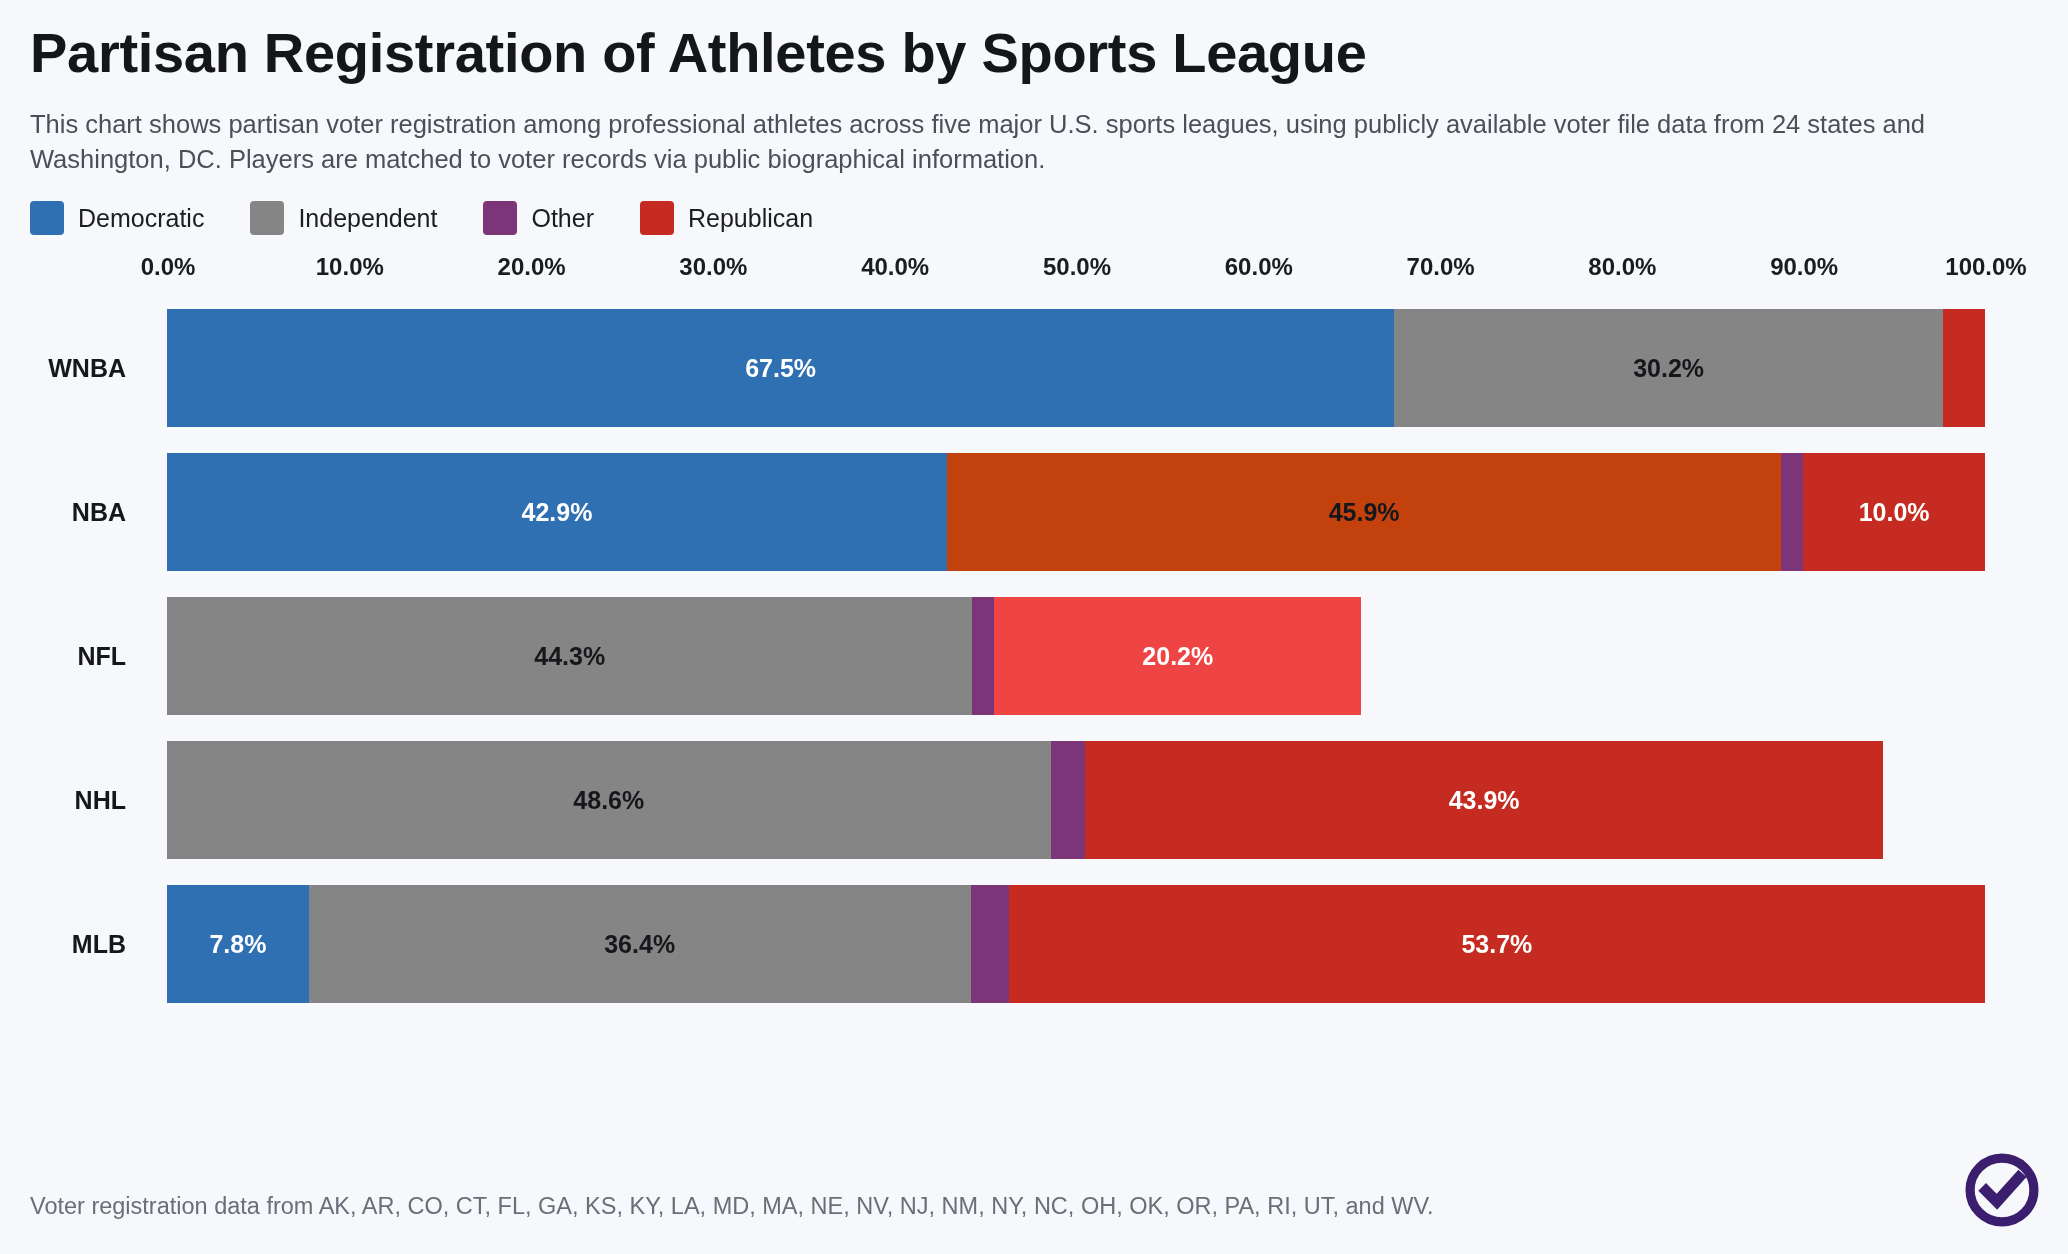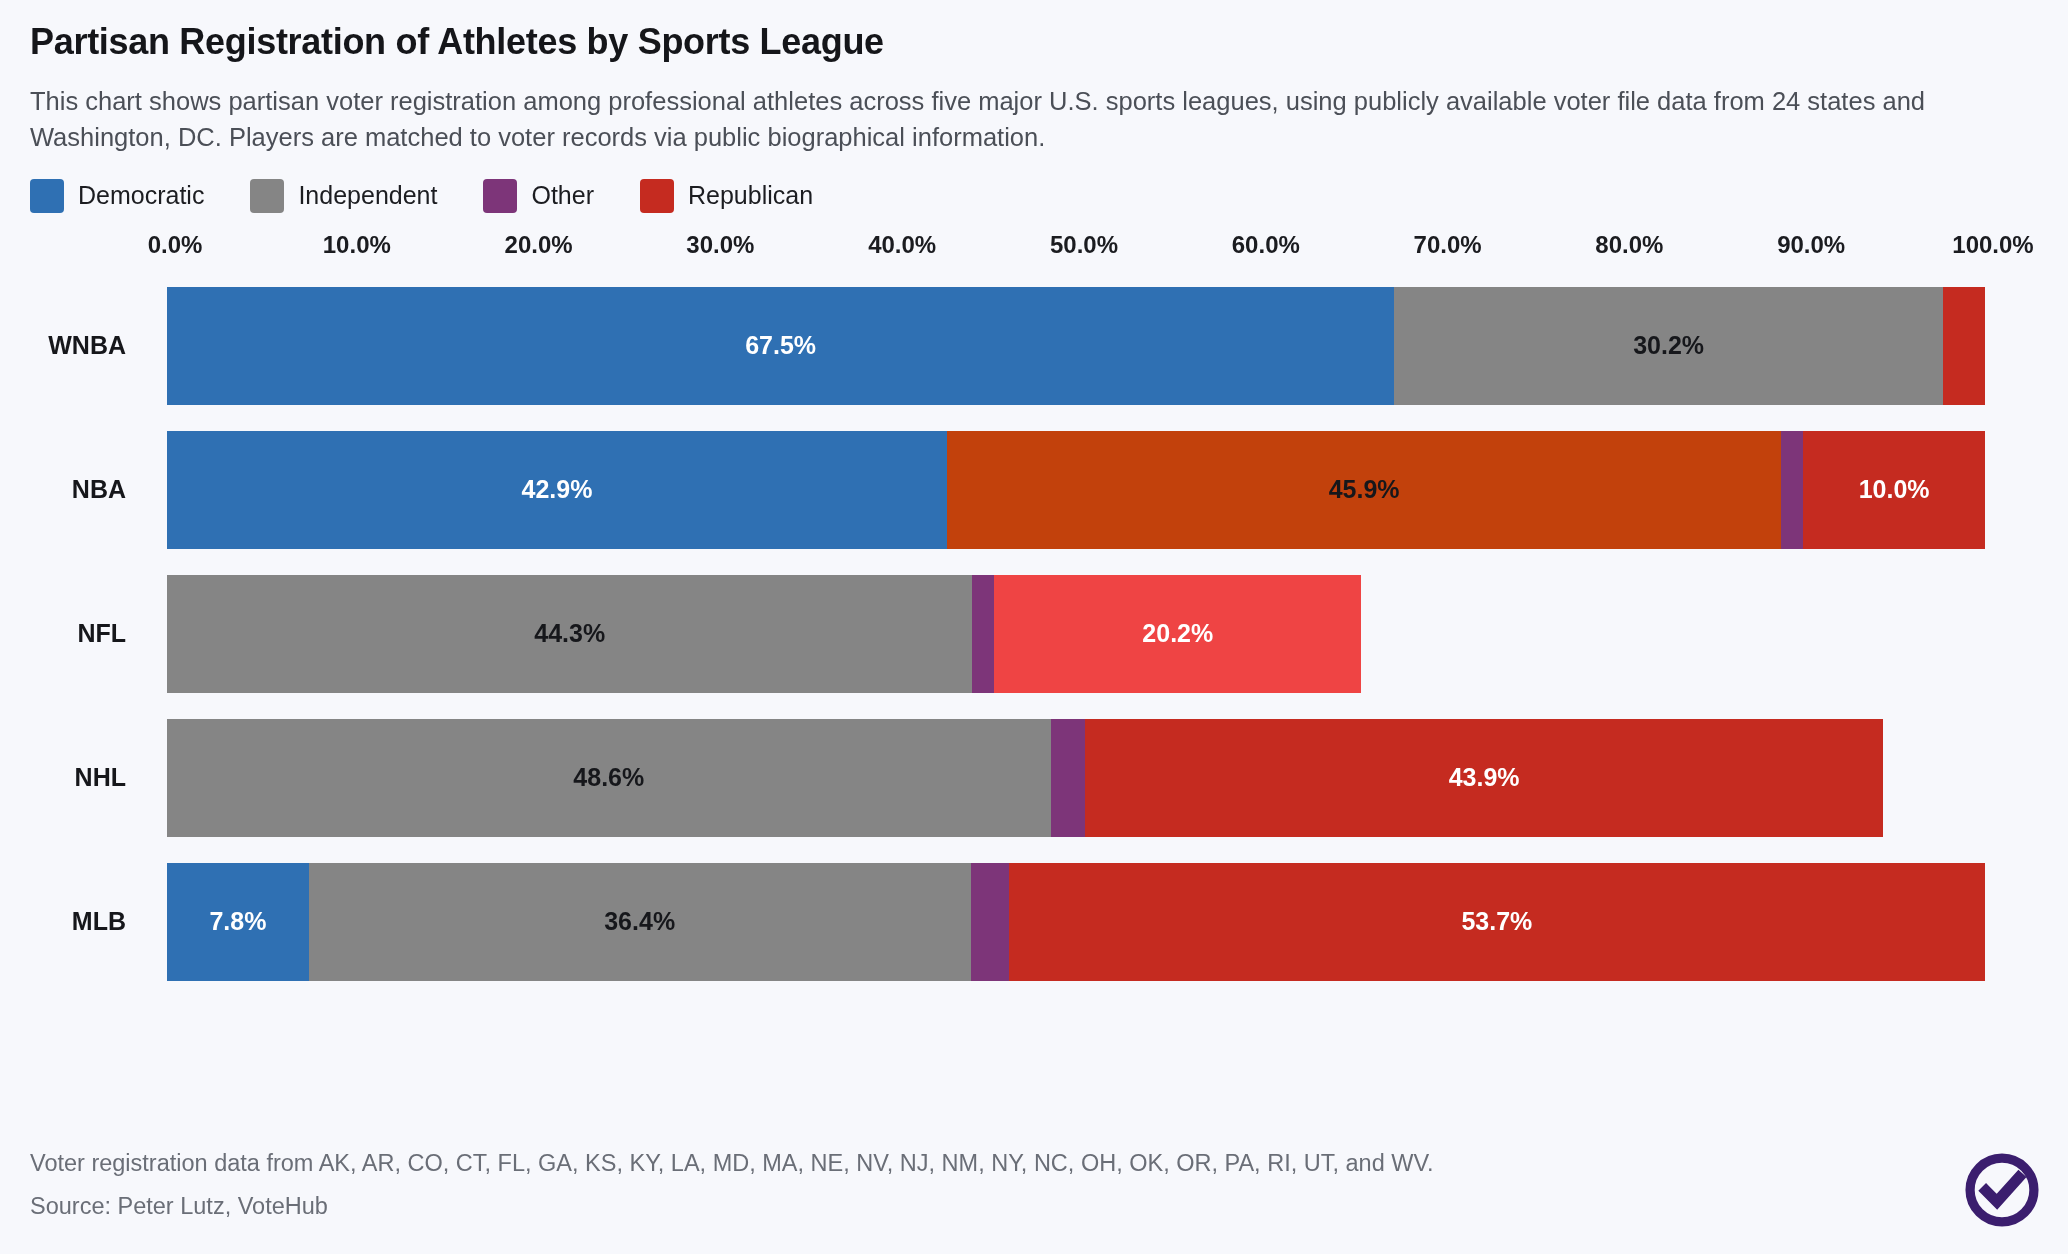--- a/index.html
+++ b/index.html
@@ -14,21 +14,21 @@
     position: relative;
     width: 2068px;
     height: 1254px;
     background: #f7f8fc;
     padding: 0;
   }
 
   
   .header { padding: 22px 48px 0 30px; }
   .chart-title {
-    font-size: 36px;
+    font-size: 56px;
     font-weight: 700;
     color: #15161a;
     letter-spacing: -0.3px;
     line-height: 1.12;
   }
   .chart-subtitle {
     margin-top: 22px;
     font-size: 25.5px;
     font-weight: 400;
     color: #4b4f57;
@@ -64,21 +64,21 @@
 
   
   .plot {
     position: relative;
     margin-top: 18px;
     height: 800px;
   }
   .axis {
     position: relative;
     height: 42px;
-    margin-left: 8px;
+    margin-left: 1px;
     padding-left: 12px;
   }
   .tick-label {
     position: absolute;
     top: 0;
     transform: translateX(-50%);
     font-size: 24px;
     font-weight: 700;
     color: #1b1c20;
     white-space: nowrap;
@@ -262,20 +262,19 @@
             <div class="seg" style="width: 53.7%; background: rgb(197, 43, 32);">
               <span class="seg-label light">53.7%</span>
             </div>
           </div>
         </div>
       </div>
   </div>
 
   <div class="footer">
     <div class="footer-note">Voter registration data from AK, AR, CO, CT, FL, GA, KS, KY, LA, MD, MA, NE, NV, NJ, NM, NY, NC, OH, OK, OR, PA, RI, UT, and WV.</div>
-    <div class="footer-source">Source: Peter Lutz, VoteHub</div>
   </div>
 
   <div class="logo" id="logo"><svg viewBox="0 0 100 100" width="84" height="84" aria-hidden="true">
         <circle cx="50" cy="50" r="38" fill="none" stroke="#3b1e6e" stroke-width="11"></circle>
         <path d="M31 51 L44 64 L70 35" fill="none" stroke="#3b1e6e" stroke-width="13" stroke-linecap="square" stroke-linejoin="miter"></path>
       </svg></div>
 </div>
 
 </body></html>

